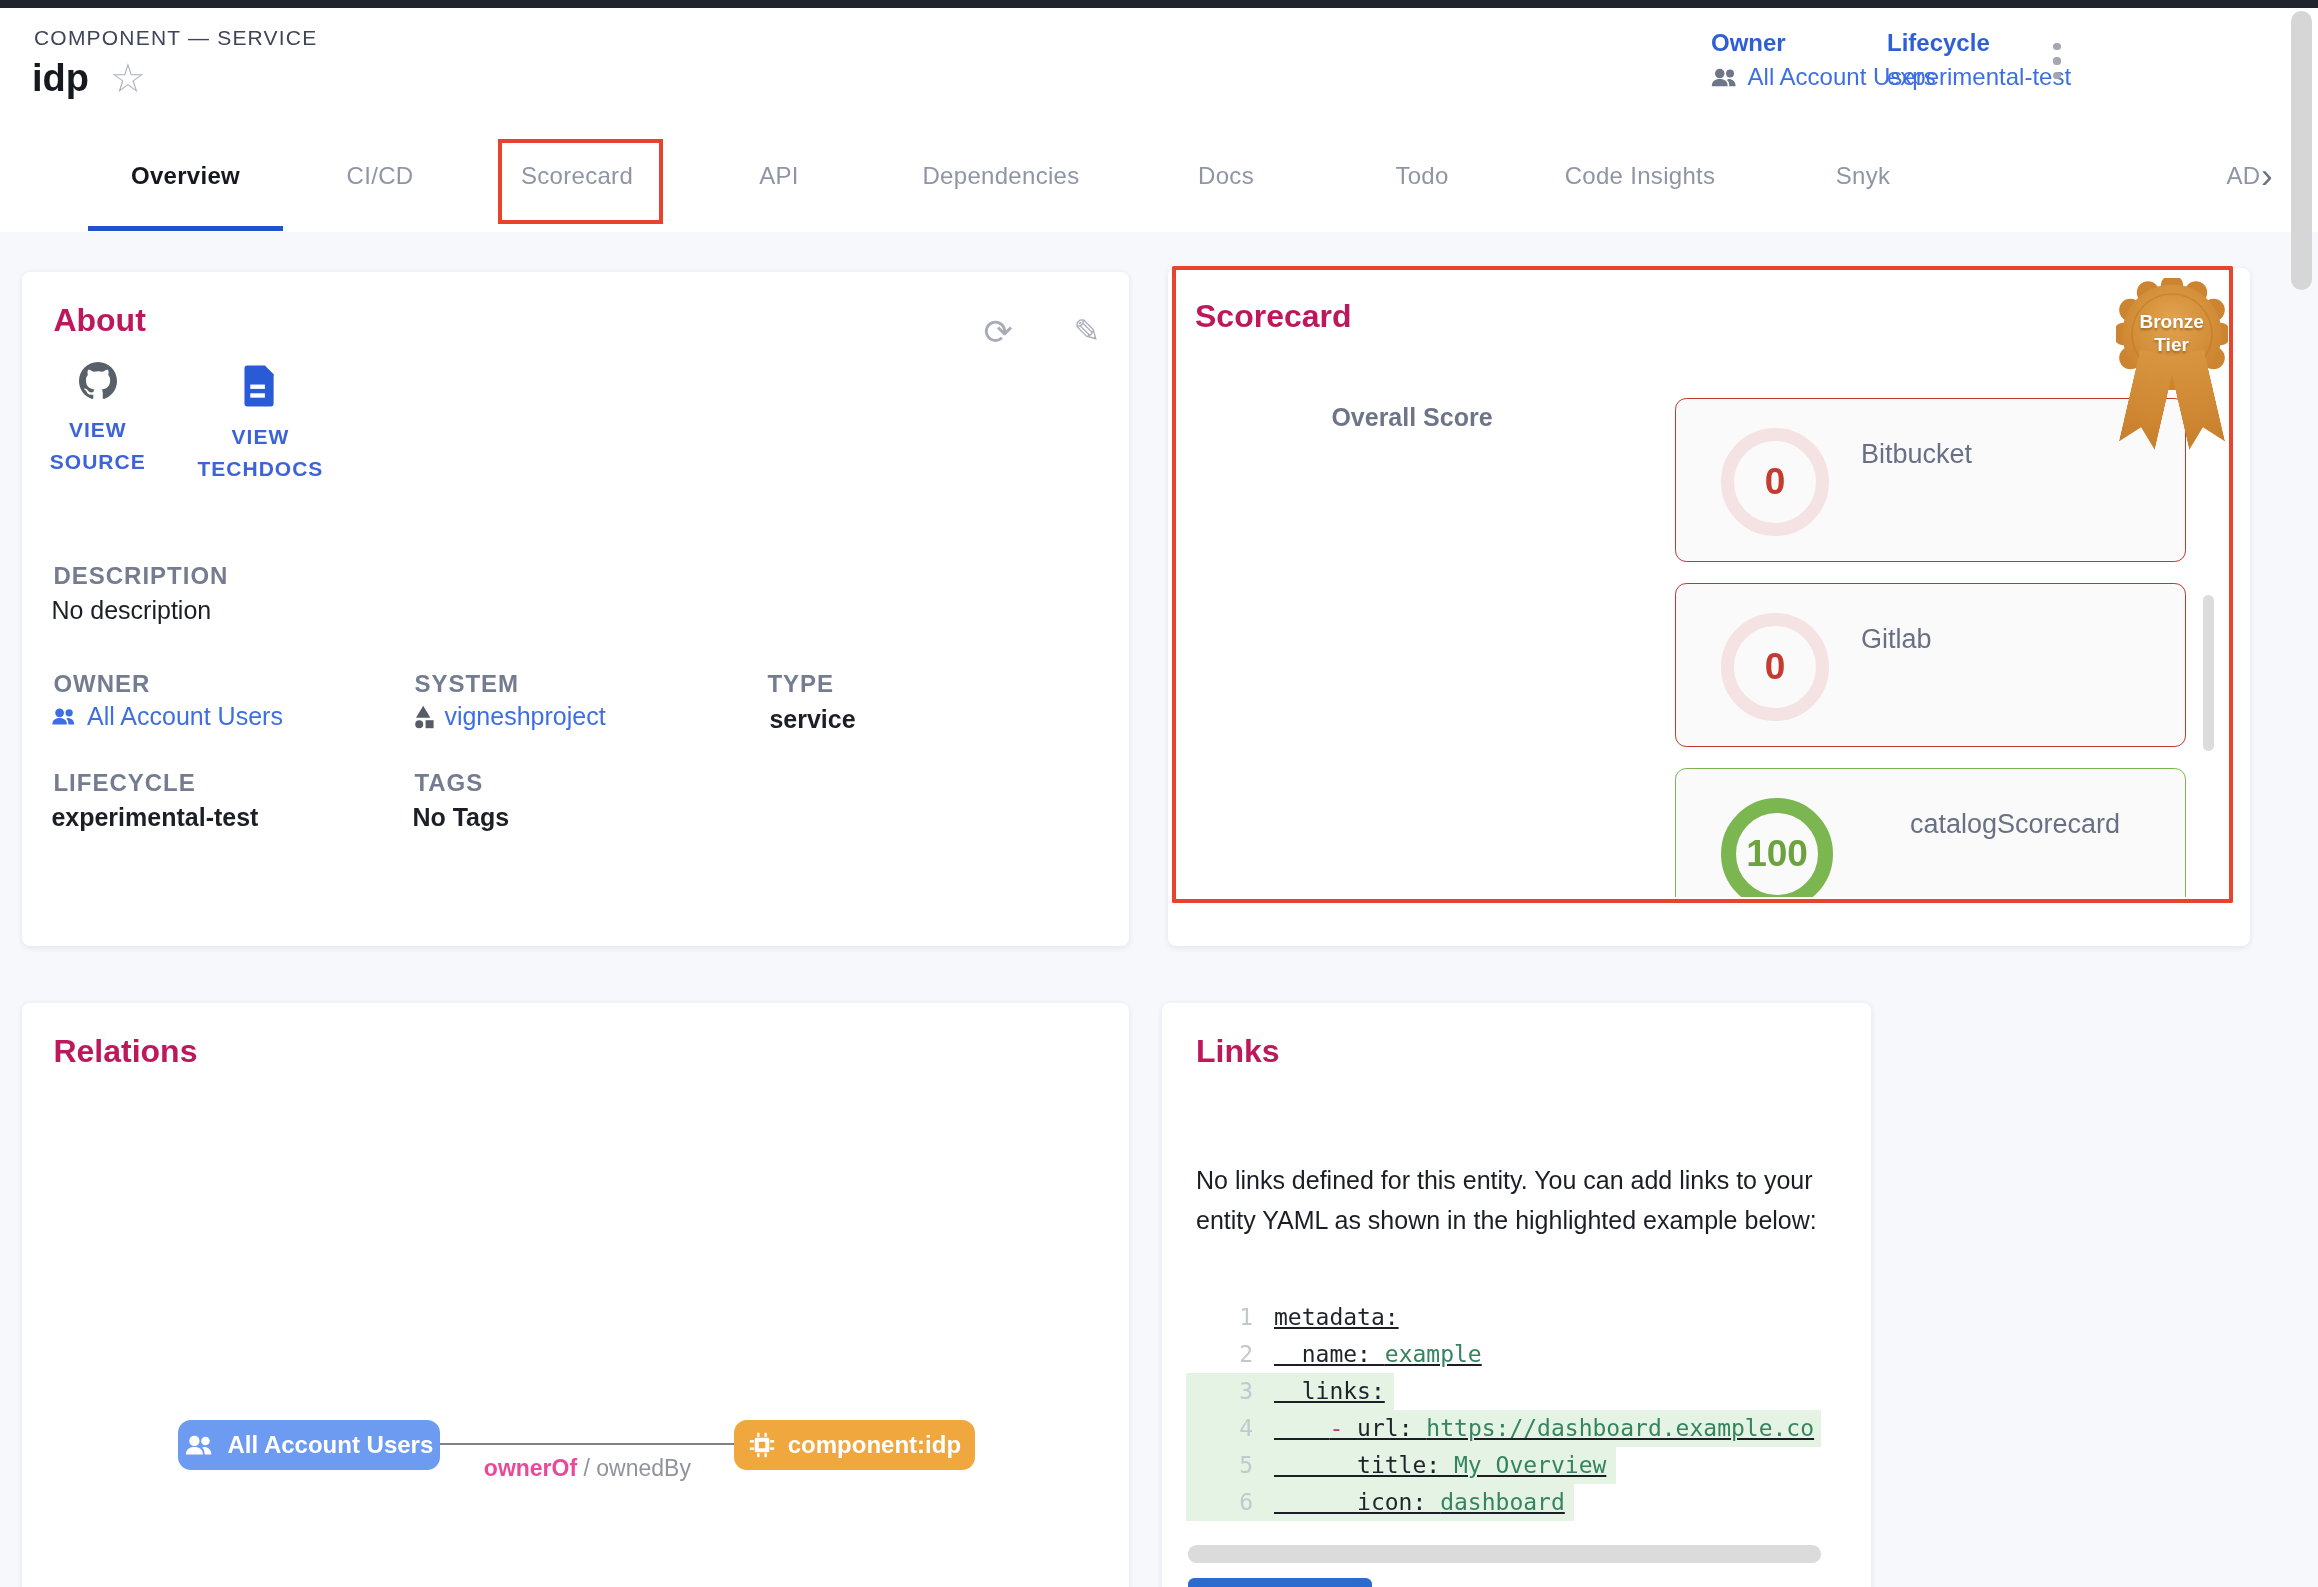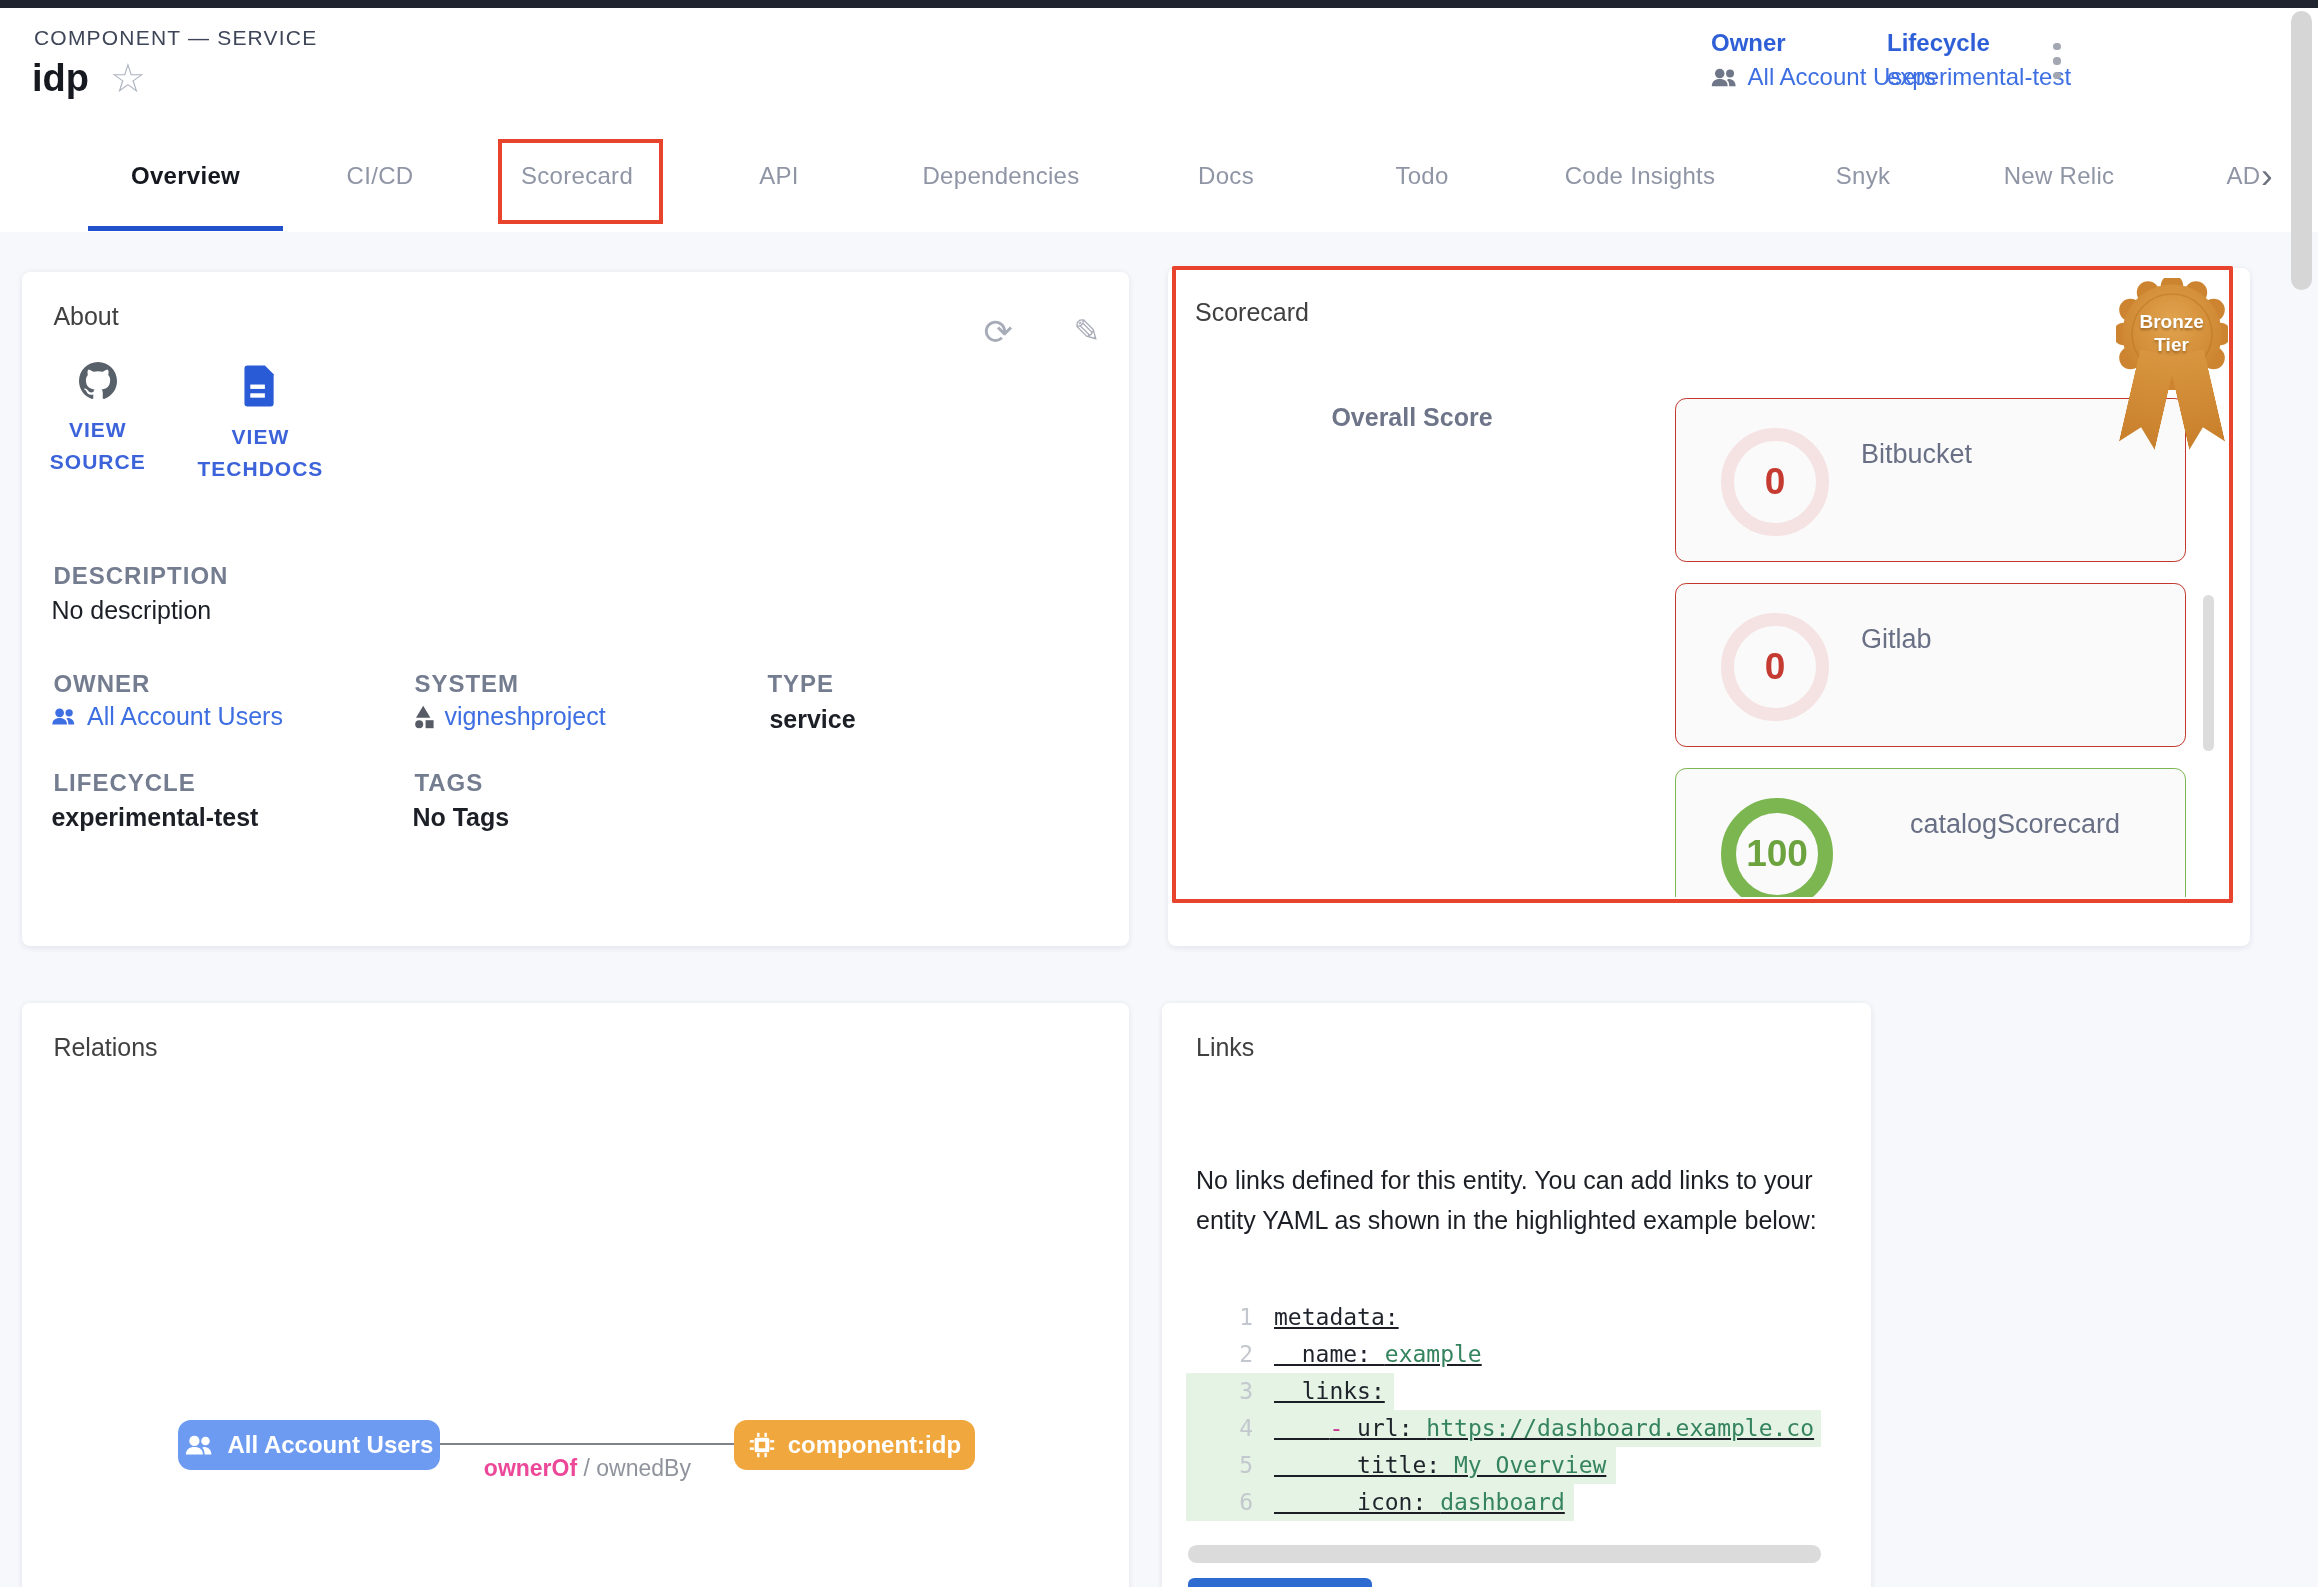--- a/index.html
+++ b/index.html
@@ -23,21 +23,21 @@
   .tabs{position:absolute;top:119px;left:0;right:0;height:114px;background:#fff;}
   .tab{position:absolute;top:0;height:114px;line-height:114px;text-align:center;font-size:24px;
        letter-spacing:0.3px;color:#8f95a5;font-weight:500;cursor:pointer;white-space:nowrap;overflow:hidden;}
   .tab.active{color:#15181f;font-weight:700;}
   .tab .underline{position:absolute;left:0;right:0;bottom:1.6px;height:5.6px;background:#2251cc;}
   .tab-chevron{position:absolute;left:2261px;top:0;height:114px;line-height:111px;font-size:35px;color:#6d7280;cursor:pointer;}
   .anno{position:absolute;border:4px solid #e8432d;pointer-events:none;z-index:9;}
   
   .content-bg{position:absolute;top:232px;left:0;width:100%;height:1356px;background:#f7f8fc;}
   .card{position:absolute;background:#fff;border-radius:8px;box-shadow:0 1.6px 6.4px rgba(25,30,50,.09);}
-  .card-title{position:absolute;left:31px;top:30px;font-size:25px;font-weight:400;color:#404040;}
+  .card-title{position:absolute;left:31px;top:30px;font-size:32px;font-weight:700;color:#be185d;}
   
   .icon-btn{position:absolute;font-size:35px;color:#a7acb8;cursor:pointer;line-height:1;}
   .tool-link{position:absolute;text-align:center;cursor:pointer;}
   .tool-link .cap{margin-top:14.4px;font-size:21px;font-weight:700;letter-spacing:1px;
                   color:#3c63d9;line-height:32px;}
   .flabel{position:absolute;font-size:24px;font-weight:700;letter-spacing:1px;color:#747c90;}
   .fvalue{position:absolute;font-size:25px;color:#1c1f26;}
   .fvalue.strong{font-weight:700;}
   .fvalue.link{color:#3e6fe2;display:flex;align-items:center;gap:9.6px;cursor:pointer;}
   
@@ -132,21 +132,20 @@
       <div class="underline"></div>
     </div>
     <div class="tab" style="left:316px;width:128px;"><span>CI/CD</span></div>
     <div class="tab" style="left:505px;width:144px;"><span>Scorecard</span></div>
     <div class="tab" style="left:729px;width:100px;"><span>API</span></div>
     <div class="tab" style="left:885px;width:232px;"><span>Dependencies</span></div>
     <div class="tab" style="left:1170px;width:112px;"><span>Docs</span></div>
     <div class="tab" style="left:1366px;width:112px;"><span>Todo</span></div>
     <div class="tab" style="left:1526px;width:228px;"><span>Code Insights</span></div>
     <div class="tab" style="left:1803px;width:120px;"><span>Snyk</span></div>
-    <div class="tab" style="left:1967px;width:184px;"><span>New Relic</span></div>
     <div class="tab" style="left:2221px;width:45px;"><span>AD</span></div>
     <div class="tab-chevron">›</div>
     <div class="anno" style="left:498px;top:20px;width:157px;height:77px;"></div>
   </div>
 
   <div class="content-bg"></div>
 
   <div class="card" style="left:22.4px;top:272px;width:1107px;height:674px;">
     <div class="card-title">About</div>
     <div class="icon-btn" style="left:961px;top:42px;">⟳</div>

